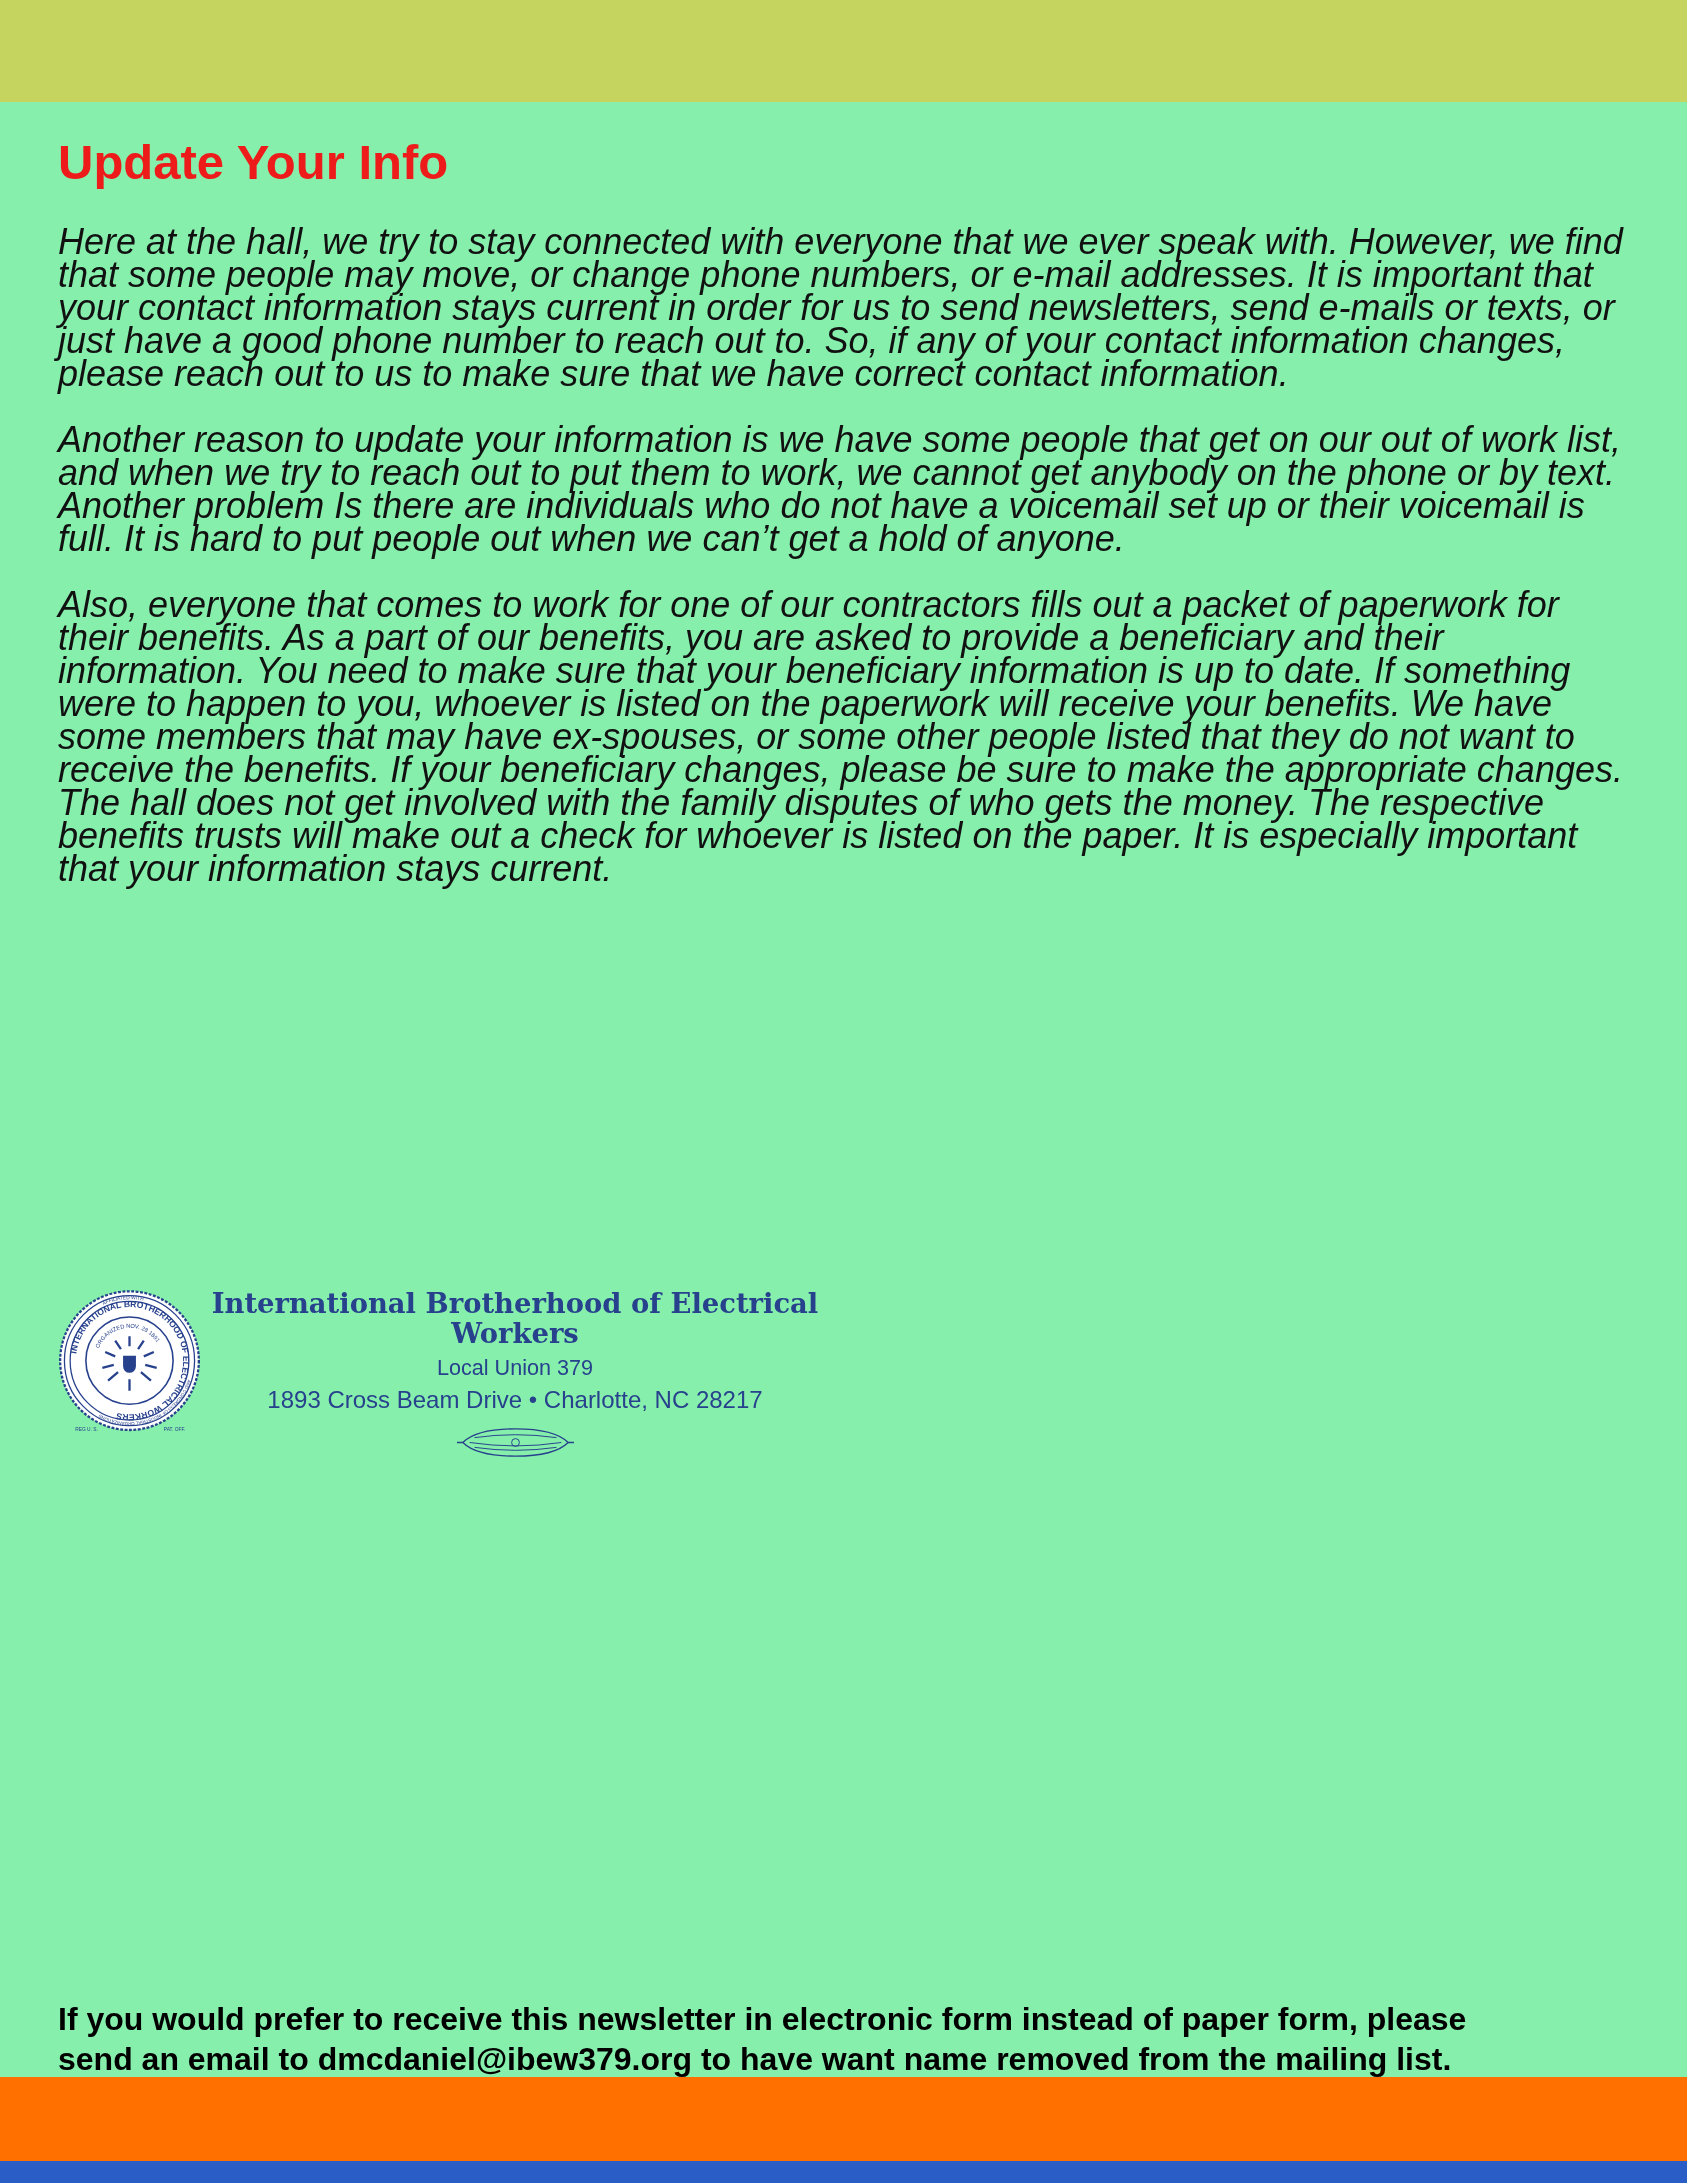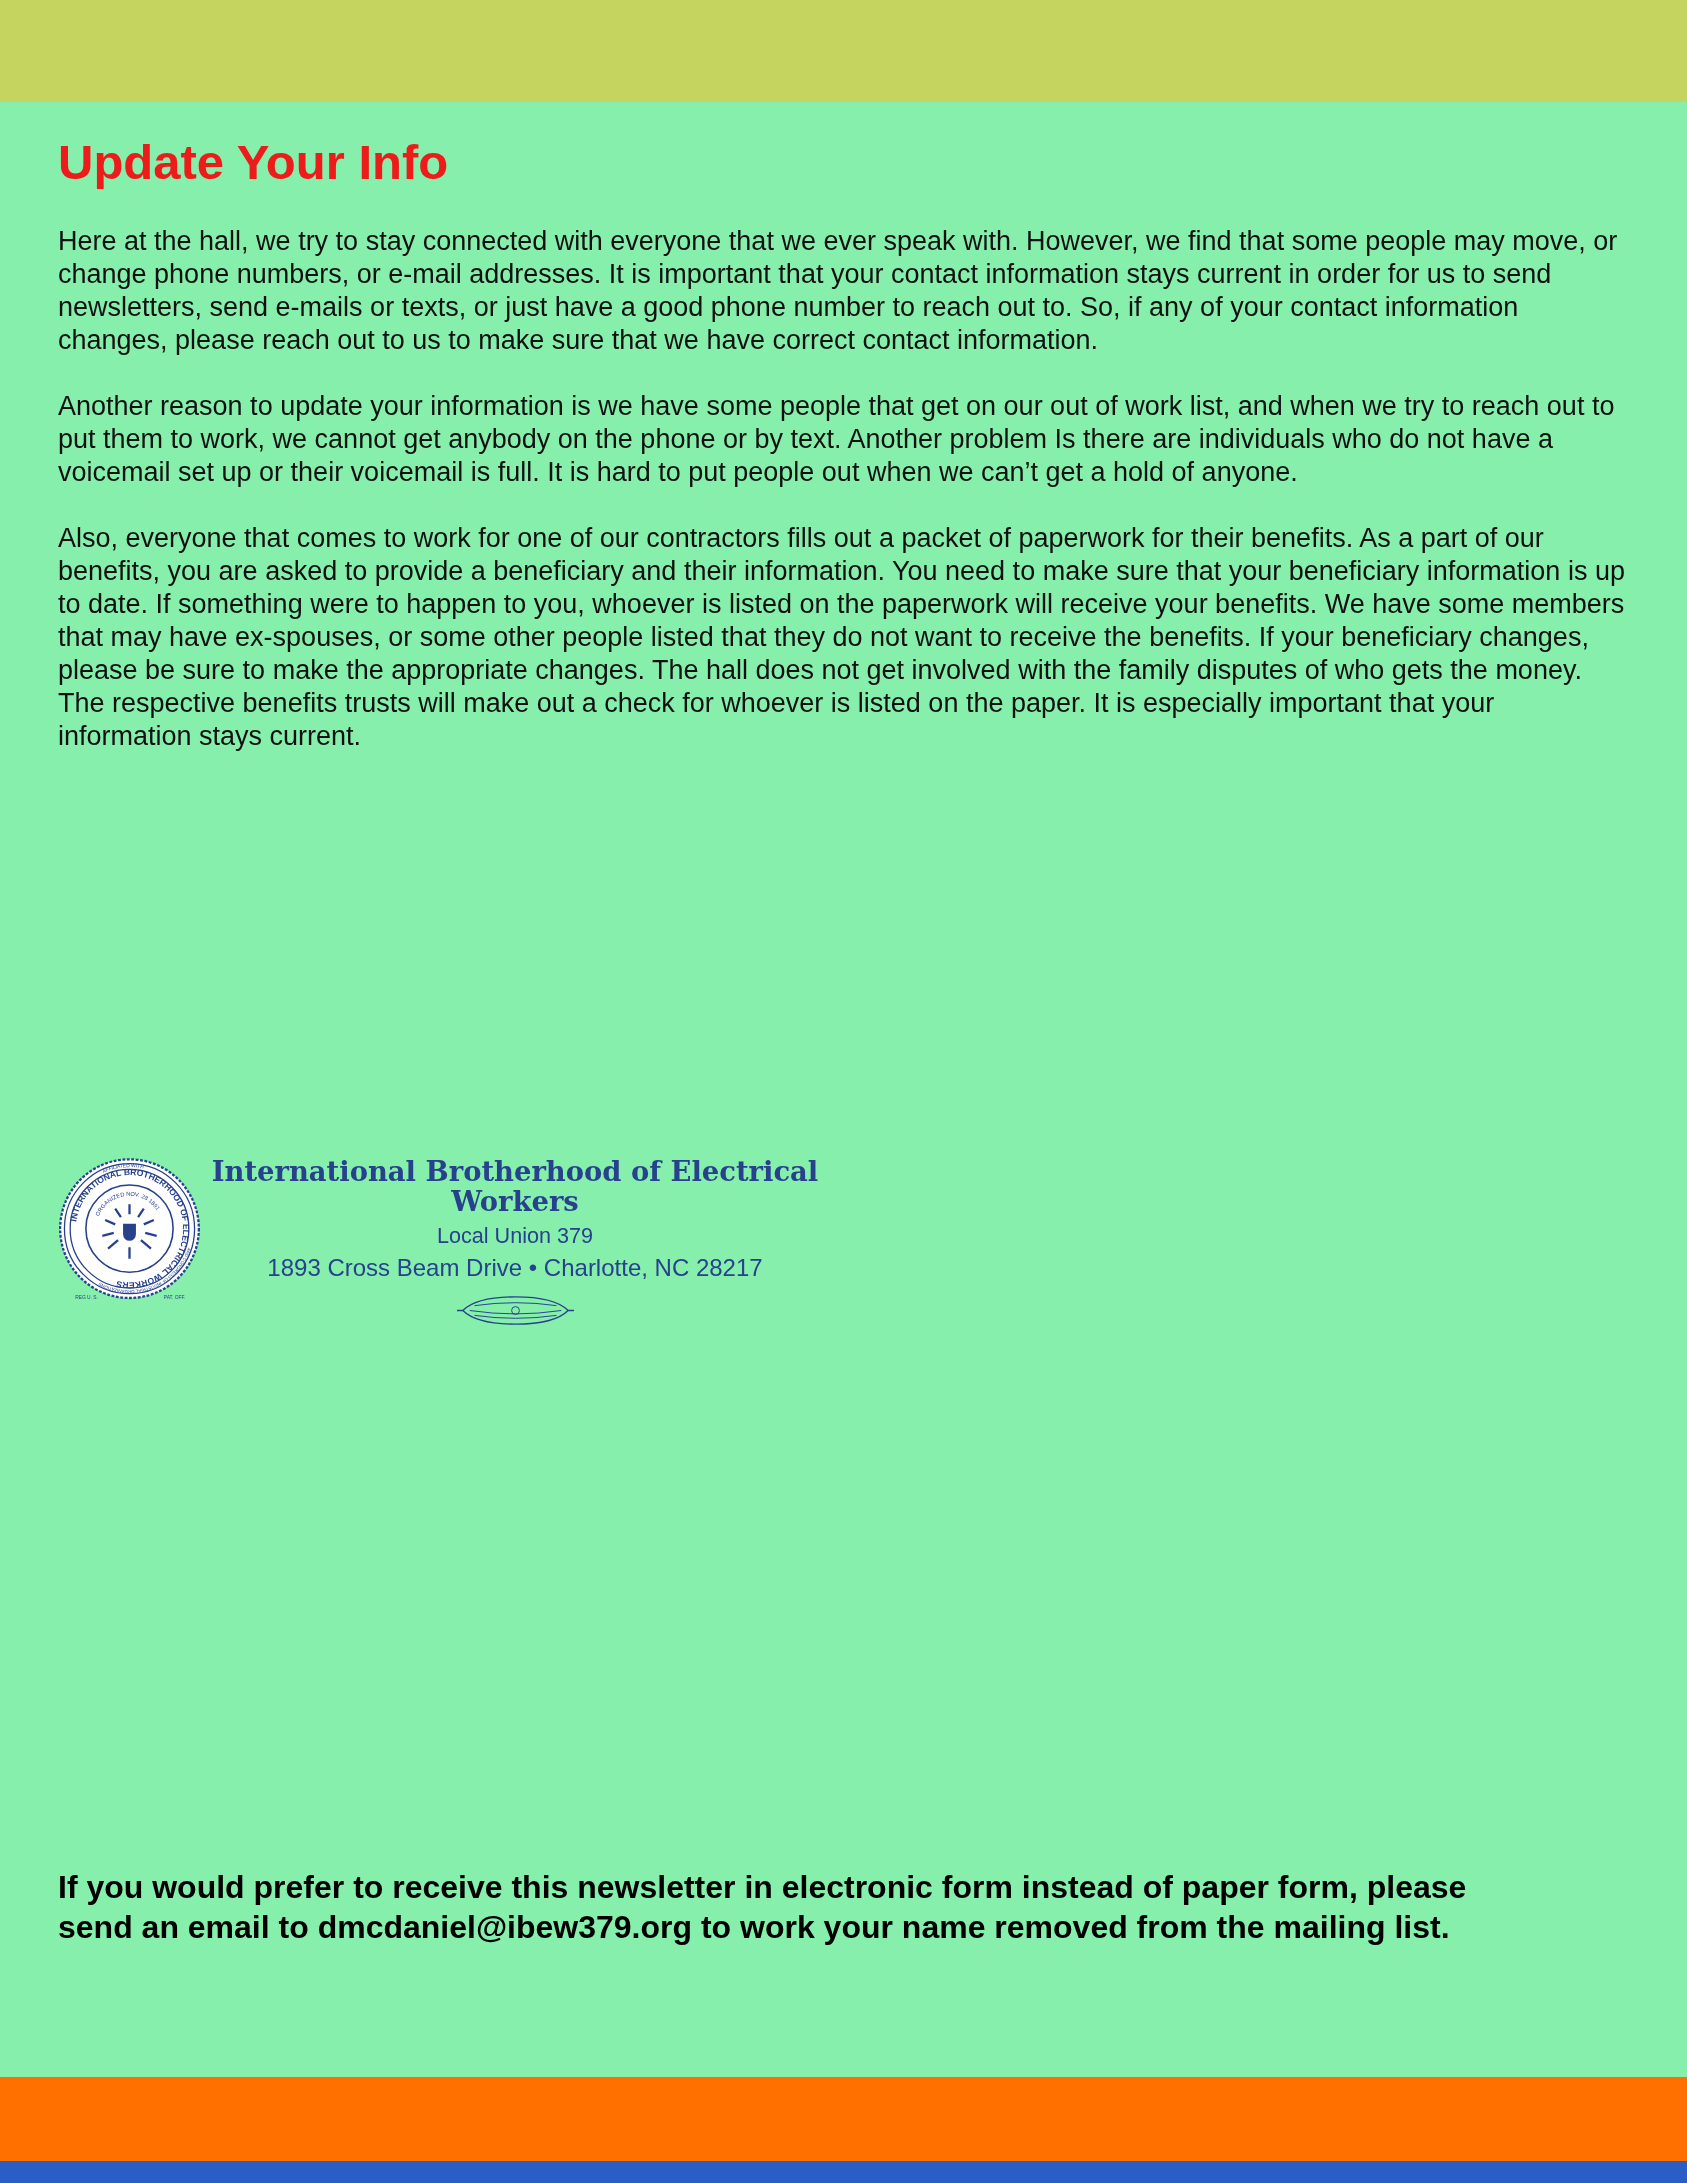--- a/index.html
+++ b/index.html
@@ -17,24 +17,25 @@
     background:#c5d45f;
   }
   .content { padding:0 55px 0 58px; }
   .title {
     color:#ee1b1b;
     font-size:49px;
     font-weight:bold;
     margin:32px 0 35px 0;
   }
   .body-para {
-    font-size:27px;
+    font-size:36px;
     line-height:33px;
     margin:0 0 33px 0;
     color:#111111;
+    font-style:italic;
   }
   .logo-block {
     margin-top:403px;
     display:flex;
     align-items:flex-start;
   }
   .seal-svg { width:143px; height:151px; flex:none; }
   .logo-text {
     margin-left:10.5px;
     width:607px;
@@ -122,21 +123,21 @@
             <path d="M13 20 Q60 27 107 20" stroke-width="1"></path>
             <path d="M18 25 Q60 31 102 25" stroke-width="1"></path>
             <path d="M0 20 L6 20 M114 20 L120 20" stroke-width="1.6"></path>
             <circle cx="60" cy="20" r="4" stroke-width="1"></circle>
           </g>
         </svg>
       </div>
 
     </div>
 
-    <p class="notice"><span>If you would prefer to receive this newsletter in electronic form instead of paper form, please send an email to </span><span>dmcdaniel@ibew379.org</span><span> to work your name removed from the mailing list.</span></p>
+    <p class="notice"><span>If you would prefer to receive this newsletter in electronic form instead of paper form, please send an email to </span><span>dmcdaniel@ibew379.org</span><span> to have want name removed from the mailing list.</span></p>
 
   </div>
 
   <div class="footer">
     <div class="orange-bar"></div>
     <div class="blue-bar"></div>
   </div>
 
 </div>
 

